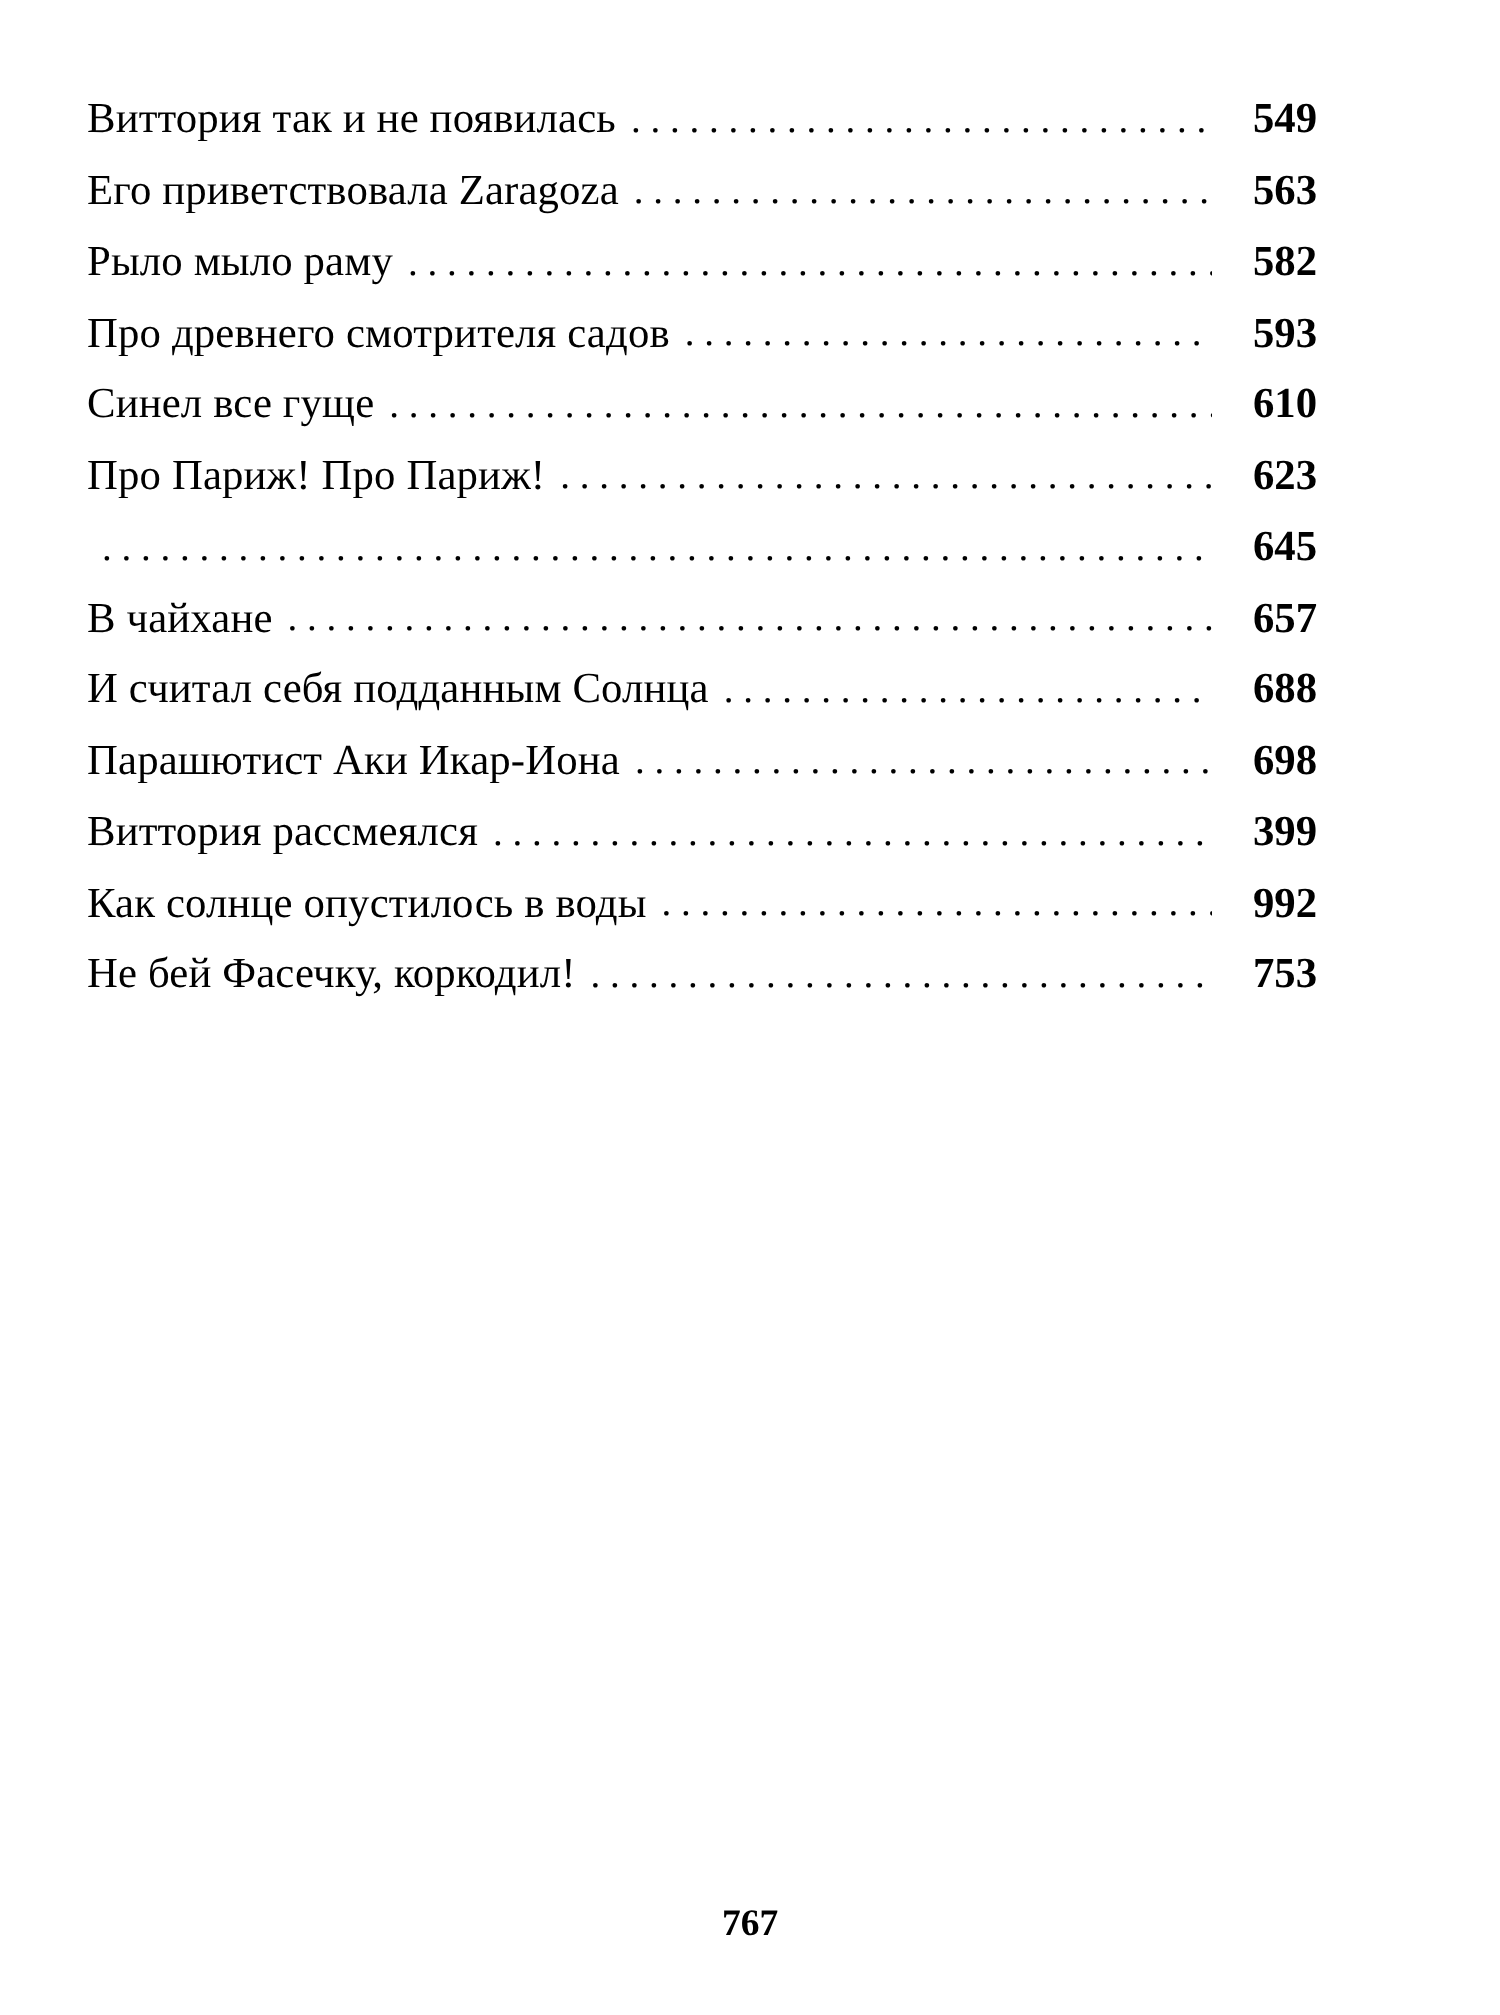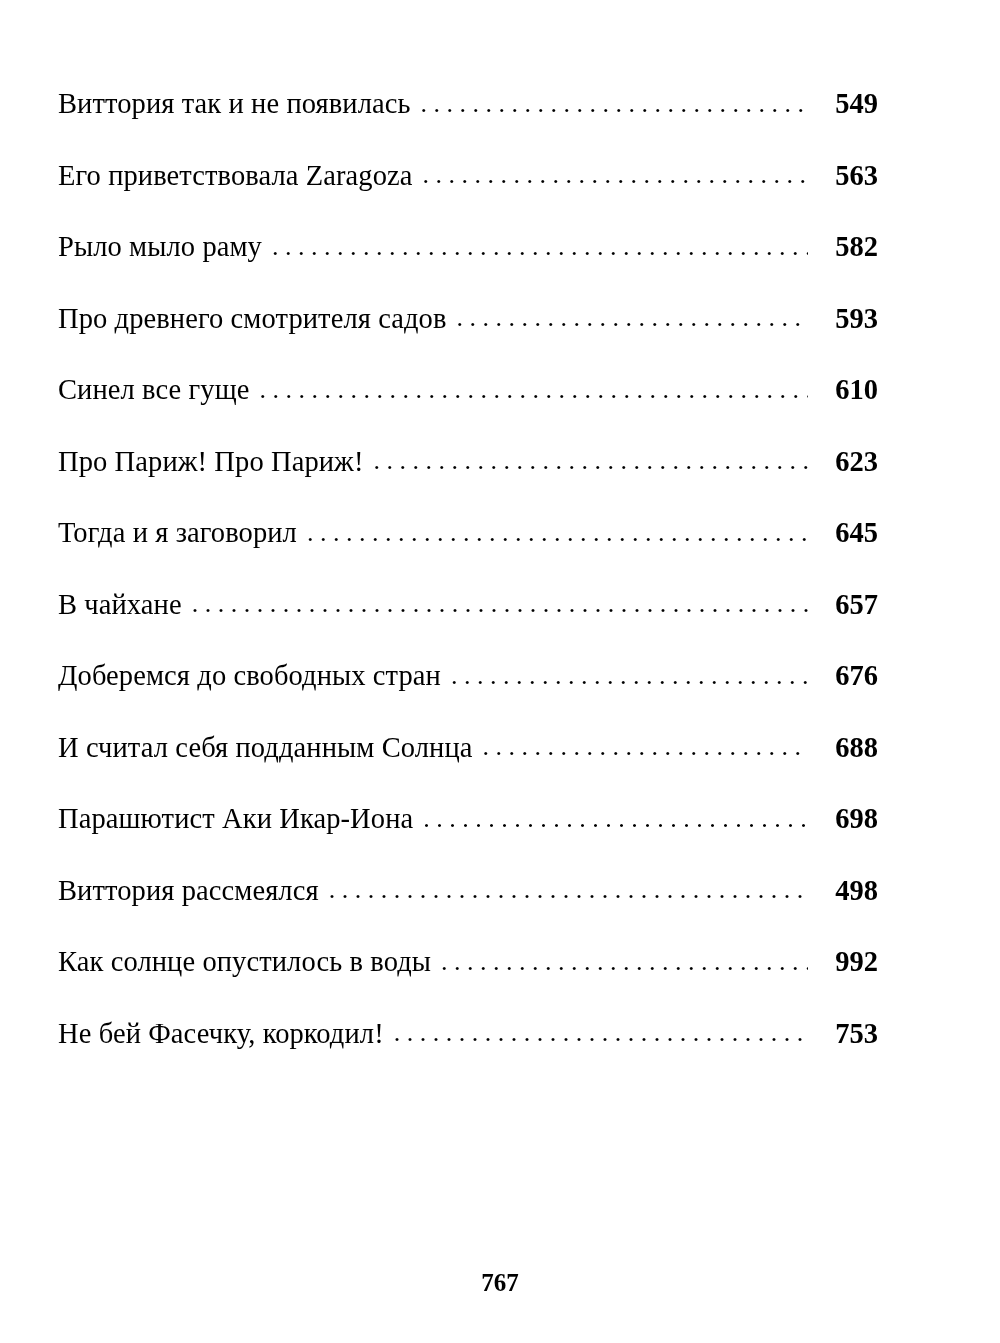--- a/index.html
+++ b/index.html
@@ -24,21 +24,21 @@
     background: #ffffff;
   }
   .toc {
     position: absolute;
     top: 66px;
     left: 58px;
     width: 820px;
   }
   .toc-entry {
     display: flex;
-    align-items: flex-end;
+    align-items: center;
     width: 100%;
     font-size: 28.5px;
     line-height: 1.0;
     margin-bottom: 19px;
     white-space: nowrap;
   }
   .toc-title {
     font-weight: 400;
     letter-spacing: 0.1px;
   }
@@ -57,21 +57,20 @@
     font-size: 26px;
     letter-spacing: 0px;
     color: #000;
     white-space: nowrap;
   }
   .toc-page {
     font-weight: 700;
     font-size: 28.5px;
     min-width: 64px;
     text-align: right;
-    margin-top: 24px;
   }
   .folio {
     position: absolute;
     bottom: 46px;
     left: 0;
     width: 1000px;
     text-align: center;
     font-size: 25px;
     font-family: "Liberation Serif", serif;
     font-weight: bold;
@@ -114,54 +113,48 @@
       <span class="toc-page">610</span>
     </div>
 
     <div class="toc-entry">
       <span class="toc-title">Про Париж! Про Париж!</span>
       <span class="toc-leader"></span>
       <span class="toc-page">623</span>
     </div>
 
     <div class="toc-entry">
-      <span class="toc-title">Тогда и я заговорил</span>
       <span class="toc-leader"></span>
       <span class="toc-page">645</span>
     </div>
 
     <div class="toc-entry">
       <span class="toc-title">В чайхане</span>
       <span class="toc-leader"></span>
       <span class="toc-page">657</span>
     </div>
 
 
-    <div class="toc-entry">
-      <span class="toc-title">Доберемся до свободных стран</span>
-      <span class="toc-leader"></span>
-      <span class="toc-page">676</span>
-    </div>
 
     <div class="toc-entry">
       <span class="toc-title">И считал себя подданным Солнца</span>
       <span class="toc-leader"></span>
       <span class="toc-page">688</span>
     </div>
 
     <div class="toc-entry">
       <span class="toc-title">Парашютист Аки Икар-Иона</span>
       <span class="toc-leader"></span>
       <span class="toc-page">698</span>
     </div>
 
     <div class="toc-entry">
       <span class="toc-title">Виттория рассмеялся</span>
       <span class="toc-leader"></span>
-      <span class="toc-page">498</span>
+      <span class="toc-page">399</span>
     </div>
 
     <div class="toc-entry">
       <span class="toc-title">Как солнце опустилось в воды</span>
       <span class="toc-leader"></span>
       <span class="toc-page">992</span>
     </div>
 
     <div class="toc-entry">
       <span class="toc-title">Не бей Фасечку, коркодил!</span>

